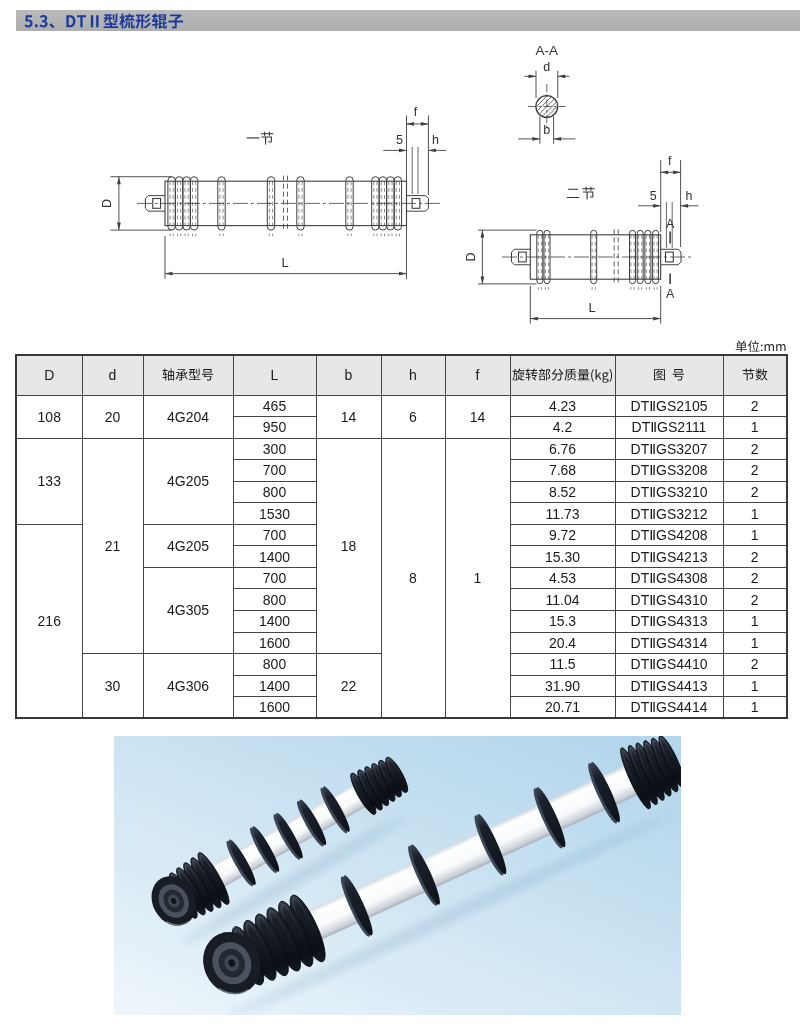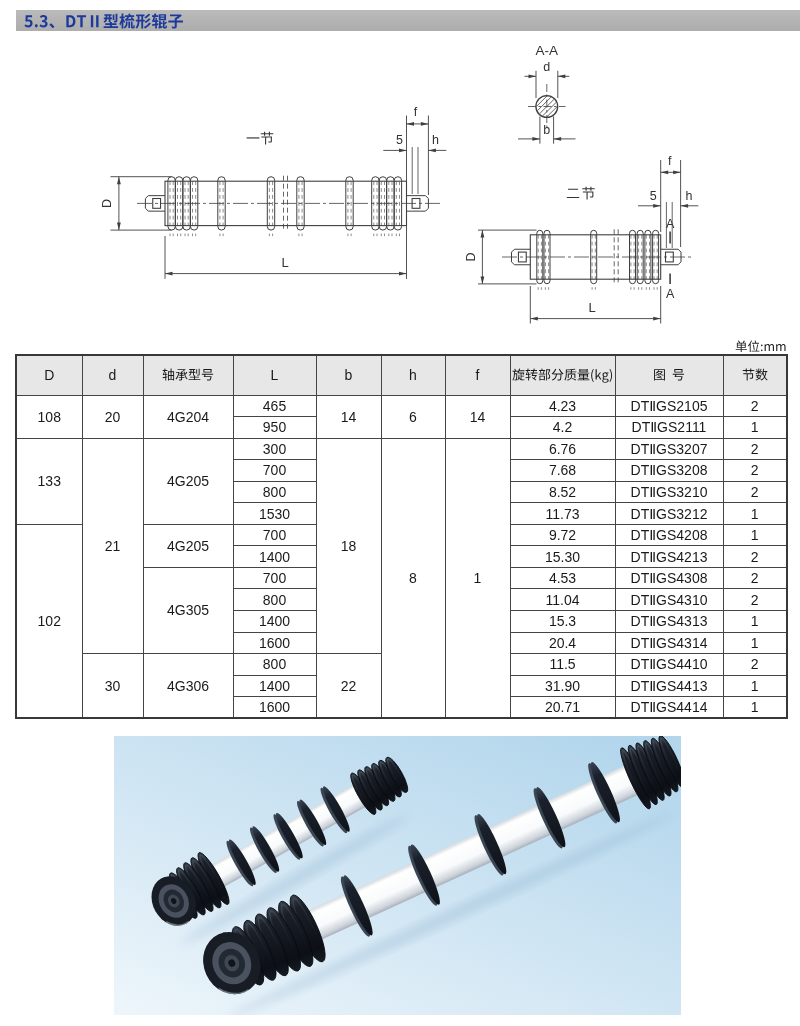--- a/index.html
+++ b/index.html
@@ -353,21 +353,21 @@
           <td>DTⅡGS3210</td>
           <td>2</td>
         </tr>
         <tr>
           <td>1530</td>
           <td>11.73</td>
           <td>DTⅡGS3212</td>
           <td>1</td>
         </tr>
         <tr>
-          <td rowspan="9">102</td>
+          <td rowspan="9">216</td>
           <td rowspan="2">4G205</td>
           <td>700</td>
           <td>9.72</td>
           <td>DTⅡGS4208</td>
           <td>1</td>
         </tr>
         <tr>
           <td>1400</td>
           <td>15.30</td>
           <td>DTⅡGS4213</td>

